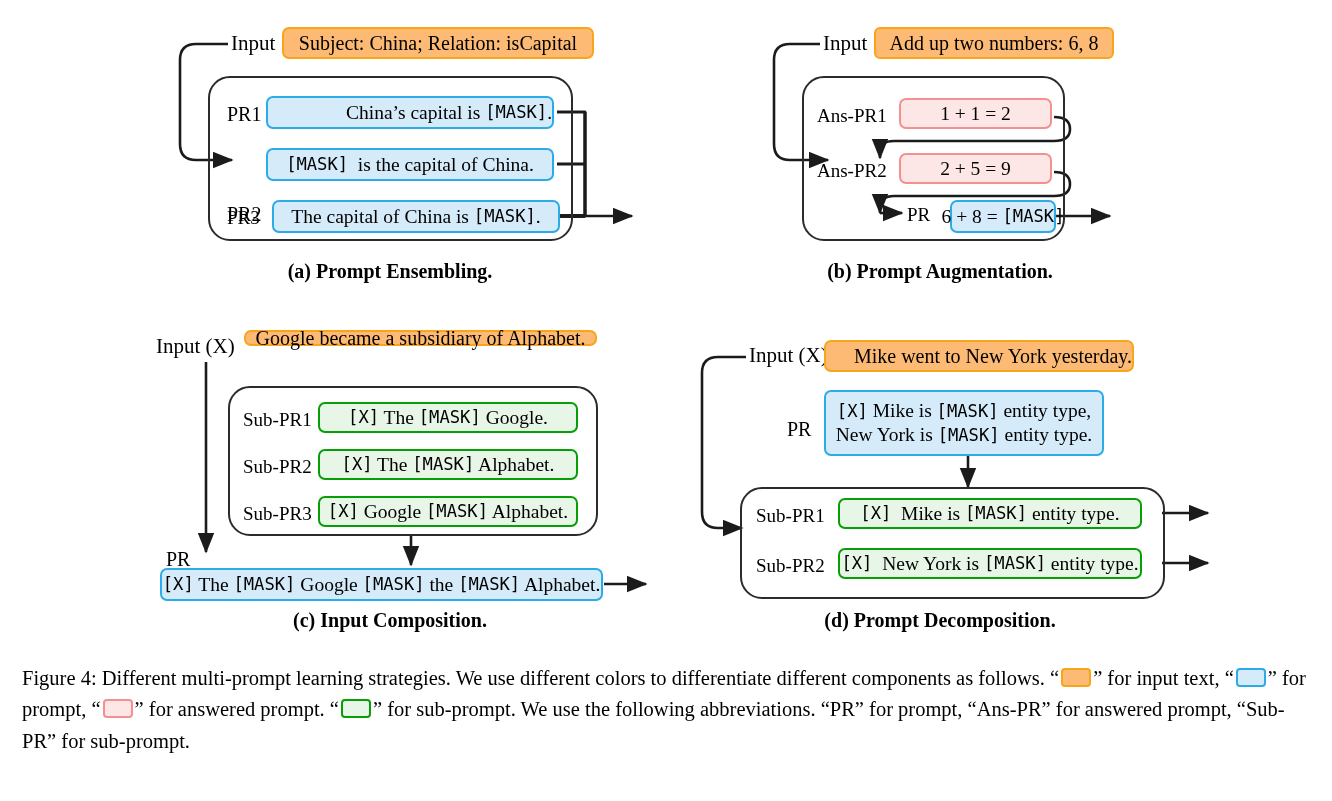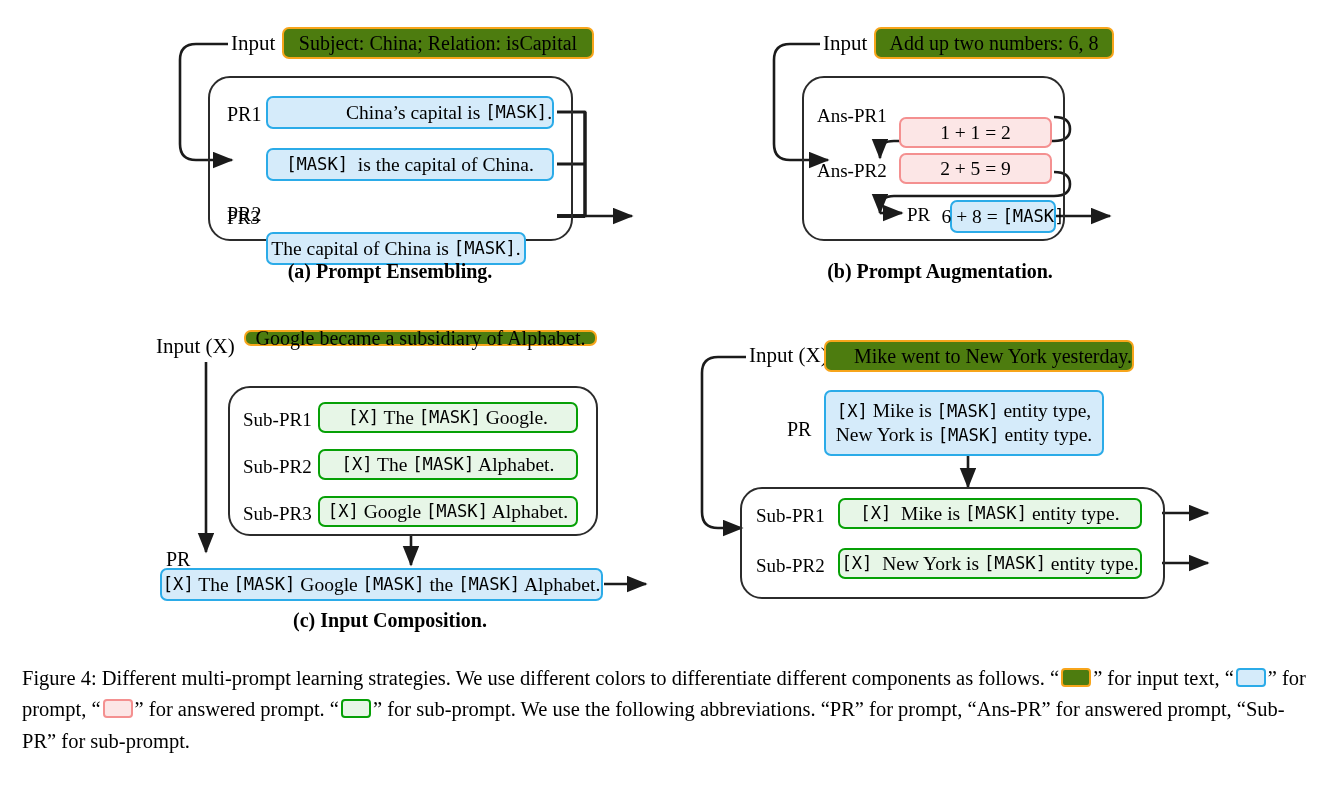--- a/index.html
+++ b/index.html
@@ -28,21 +28,21 @@
     display: flex;
     align-items: center;
     justify-content: center;
     border-radius: 7px;
     border-width: 2px;
     border-style: solid;
     white-space: pre;
     line-height: 1.22;
     text-align: center;
   }
-  .box-input  { border-color: #F7A51B; background: #4d7c0f; }
+  .box-input  { border-color: #F7A51B; background: #fdba74; }
   .box-prompt { border-color: #2BABE8; background: #D5EBFA; }
   .box-ans    { border-color: #F49090; background: #FCE6E6; }
   .box-sub    { border-color: #06A006; background: #E7F6E7; }
 
   
   .mono { font-family: "DejaVu Sans Mono", "Liberation Mono", monospace; font-size: 0.88em; }
 
   
   .lbl {
     white-space: pre;
@@ -165,35 +165,35 @@
 
     <div class="abs group" style="left:208px;top:76px;width:365px;height:165px;"></div>
 
     <span class="abs lbl" style="left:227px;top:104px;font-size:20px;">PR1</span>
     <div class="abs box box-prompt" style="left:266px;top:96px;width:288px;height:33px;font-size:19.5px;justify-content:flex-end;">China’s capital is <span class="mono">[MASK]</span>.</div>
 
     <span class="abs lbl" style="left:227px;top:156px;font-size:20px;margin-top:48px;">PR2</span>
     <div class="abs box box-prompt" style="left:266px;top:148px;width:288px;height:33px;font-size:19.5px;"><span class="mono">[MASK]</span>  is the capital of China.</div>
 
     <span class="abs lbl" style="left:227px;top:208px;font-size:19px;">PR3</span>
-    <div class="abs box box-prompt" style="left:266px;top:200px;width:260px;height:33px;font-size:19.5px;margin-top:32px;">The capital of China is <span class="mono">[MASK]</span>.</div>
+    <div class="abs box box-prompt" style="left:272px;top:200px;width:288px;height:33px;font-size:19.5px;">The capital of China is <span class="mono">[MASK]</span>.</div>
 
     <div class="abs subcap" style="left:130px;top:260px;width:520px;">(a) Prompt Ensembling.</div>
   </div>
 
   <div class="abs" style="left:0;top:0;width:1332px;height:300px;">
 
     <span class="abs lbl" style="left:823px;top:33px;font-size:21px;">Input</span>
 
-    <div class="abs box box-input" style="left:874px;top:27px;width:240px;height:32px;font-size:20px;">Add up two numbers: 6, 8</div>
+    <div class="abs box box-input" style="left:874px;top:27px;width:240px;height:32px;font-size:20px;border-radius:6px;">Add up two numbers: 6, 8</div>
 
     <div class="abs group" style="left:802px;top:76px;width:263px;height:165px;"></div>
 
     <span class="abs lbl" style="left:817px;top:106px;font-size:19px;">Ans-PR1</span>
-    <div class="abs box box-ans" style="left:899px;top:98px;width:153px;height:31px;font-size:19.5px;margin-top:19px;">1 + 1 = 2</div>
+    <div class="abs box box-ans" style="left:899px;top:98px;width:153px;height:31px;font-size:19.5px;">1 + 1 = 2</div>
 
     <span class="abs lbl" style="left:817px;top:161px;font-size:19px;">Ans-PR2</span>
     <div class="abs box box-ans" style="left:899px;top:153px;width:153px;height:31px;font-size:19.5px;">2 + 5 = 9</div>
 
     <span class="abs lbl" style="left:907px;top:205px;font-size:19px;">PR</span>
     <div class="abs box box-prompt" style="left:950px;top:200px;width:106px;height:33px;font-size:19.5px;">6 + 8 = <span class="mono">[MASK]</span></div>
 
     <div class="abs subcap" style="left:680px;top:260px;width:520px;">(b) Prompt Augmentation.</div>
   </div>
 
@@ -235,19 +235,20 @@
     </div>
 
     <div class="abs group" style="left:740px;top:487px;width:425px;height:112px;"></div>
 
     <span class="abs lbl" style="left:756px;top:506px;font-size:19px;">Sub-PR1</span>
     <div class="abs box box-sub" style="left:838px;top:498px;width:304px;height:31px;font-size:19.5px;"><span class="mono">[X]</span>  Mike is <span class="mono">[MASK]</span> entity type.</div>
 
     <span class="abs lbl" style="left:756px;top:556px;font-size:19px;">Sub-PR2</span>
     <div class="abs box box-sub" style="left:838px;top:548px;width:304px;height:31px;font-size:19.5px;"><span class="mono">[X]</span>  New York is <span class="mono">[MASK]</span> entity type.</div>
 
+    <div class="abs subcap" style="left:680px;top:609px;width:520px;">(d) Prompt Decomposition.</div>
   </div>
 
   <div class="caption">
     <span>Figure 4:</span><span> Different multi-prompt learning strategies. We use different colors to differentiate different components as follows. “</span><span class="swatch box-input"></span><span>” for input text, “</span><span class="swatch box-prompt"></span><span>” for prompt, “</span><span class="swatch box-ans"></span><span>” for answered prompt. “</span><span class="swatch box-sub"></span><span>” for sub-prompt. We use the following abbreviations. “PR” for prompt, “Ans-PR” for answered prompt, “Sub-PR” for sub-prompt.</span>
   </div>
 
 </div>
 
 </body></html>

